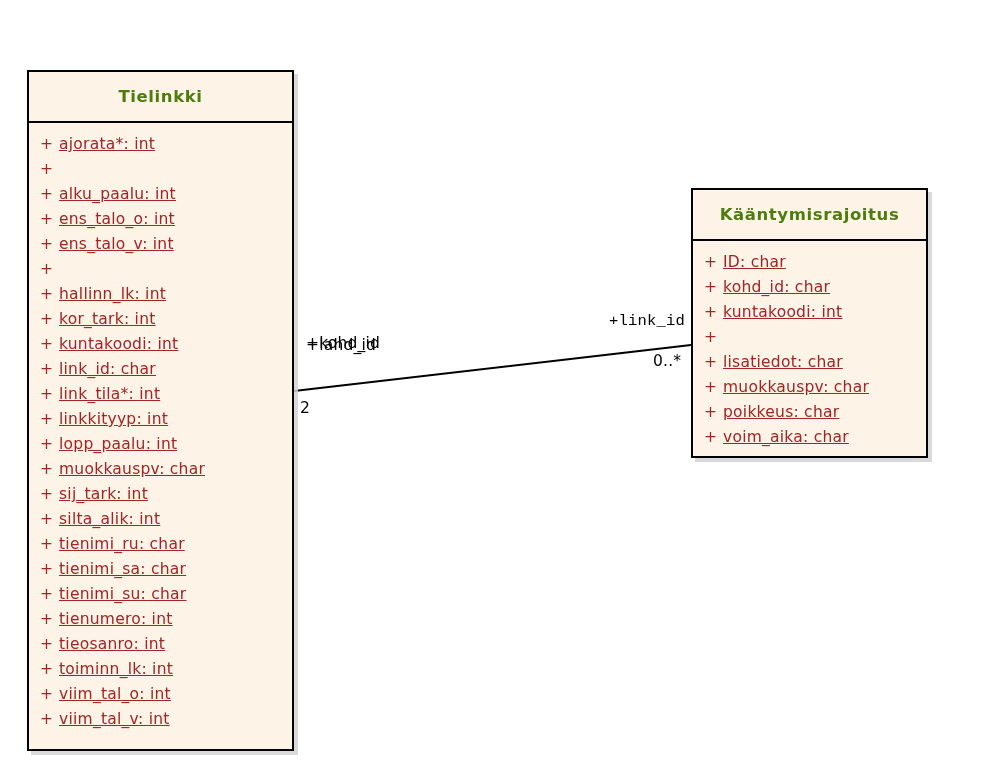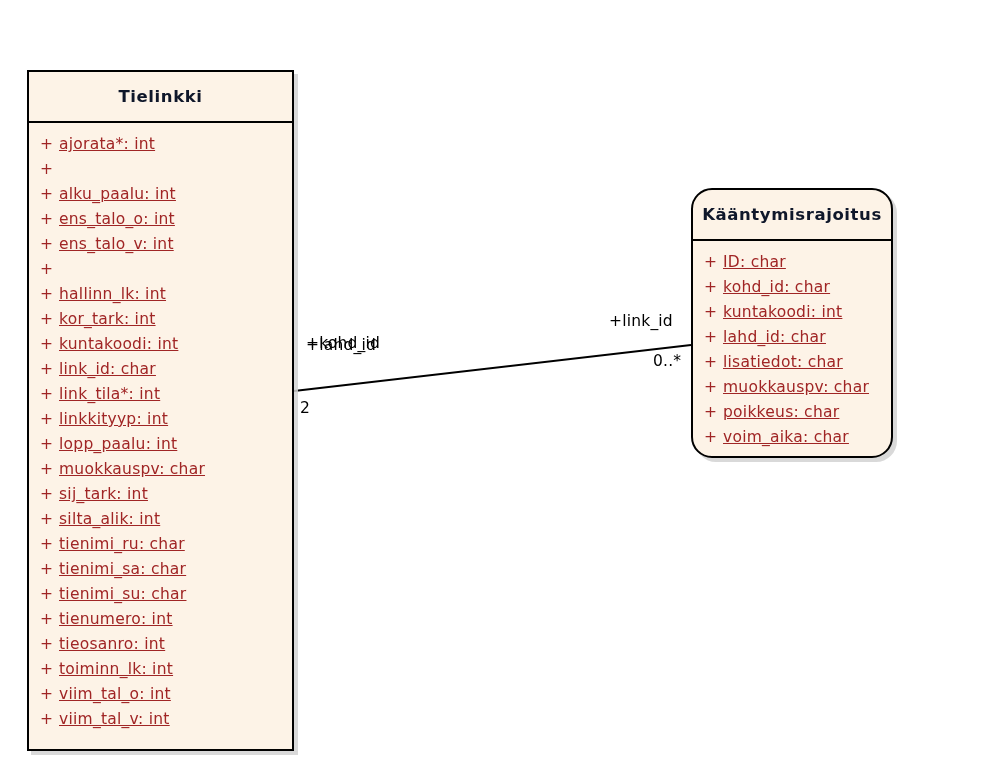--- a/index.html
+++ b/index.html
@@ -27,21 +27,21 @@
     background: #fdf3e7;
     border: 2px solid #000000;
     box-sizing: border-box;
     box-shadow: 4px 4px 0 0 rgba(210, 210, 210, 0.85);
     z-index: 3;
   }
   .uml-class-name {
     text-align: right;
     font-weight: bold;
     font-size: 16.5px;
-    color: #0f172a;
+    color: #4d7c0f;
     letter-spacing: 0.6px;
     border-bottom: 2px solid #000000;
     box-sizing: border-box;
     display: flex;
     align-items: center;
     justify-content: center;
   }
   .uml-attrs {
     padding: 9px 0 10px 0;
     box-sizing: border-box;
@@ -73,23 +73,22 @@
     left: 27px;
     top: 70px;
     width: 267px;
     height: 681px;
   }
   #class-tielinkki .uml-class-name { height: 51px; }
 
   #class-kaantymisrajoitus {
     left: 691px;
     top: 188px;
-    width: 202px;
+    width: 237px;
     height: 270px;
-    border-radius: 21px;
   }
   #class-kaantymisrajoitus .uml-class-name { height: 51px; }
 
   
   #assoc-svg {
     position: absolute;
     left: 0;
     top: 0;
     width: 997px;
     height: 780px;
@@ -100,21 +99,21 @@
     position: absolute;
     font-size: 15.5px;
     color: #000000;
     white-space: nowrap;
     z-index: 2;
     letter-spacing: 0.2px;
   }
   #label-lahd-id  { left: 306px; top: 336px; }
   #label-kohd-id  { left: 306px; top: 334px; }
   #label-mult-src { left: 300px; top: 399px; }
-  #label-link-id  { left: 609px; top: 312px; }
+  #label-link-id  { left: 609px; top: 312px; font-family: Liberation Mono, monospace; }
   #label-mult-tgt { left: 653px; top: 352px; }
 </style>
 </head>
 <body>
 
 <div id="canvas">
 
   <svg id="assoc-svg" viewBox="0 0 997 780" xmlns="http://www.w3.org/2000/svg">
     <line x1="294" y1="391" x2="691" y2="345" stroke="#000000" stroke-width="2"></line>
   </svg>
@@ -235,21 +234,20 @@
         <div class="uml-attr">
           <span class="vis">+</span>
           <span class="sig">kohd_id: char</span>
         </div>
         <div class="uml-attr">
           <span class="vis">+</span>
           <span class="sig">kuntakoodi: int</span>
         </div>
         <div class="uml-attr">
           <span class="vis">+</span>
-          <span class="sig">lahd_id: char</span>
         </div>
         <div class="uml-attr">
           <span class="vis">+</span>
           <span class="sig">lisatiedot: char</span>
         </div>
         <div class="uml-attr">
           <span class="vis">+</span>
           <span class="sig">muokkauspv: char</span>
         </div>
         <div class="uml-attr">

